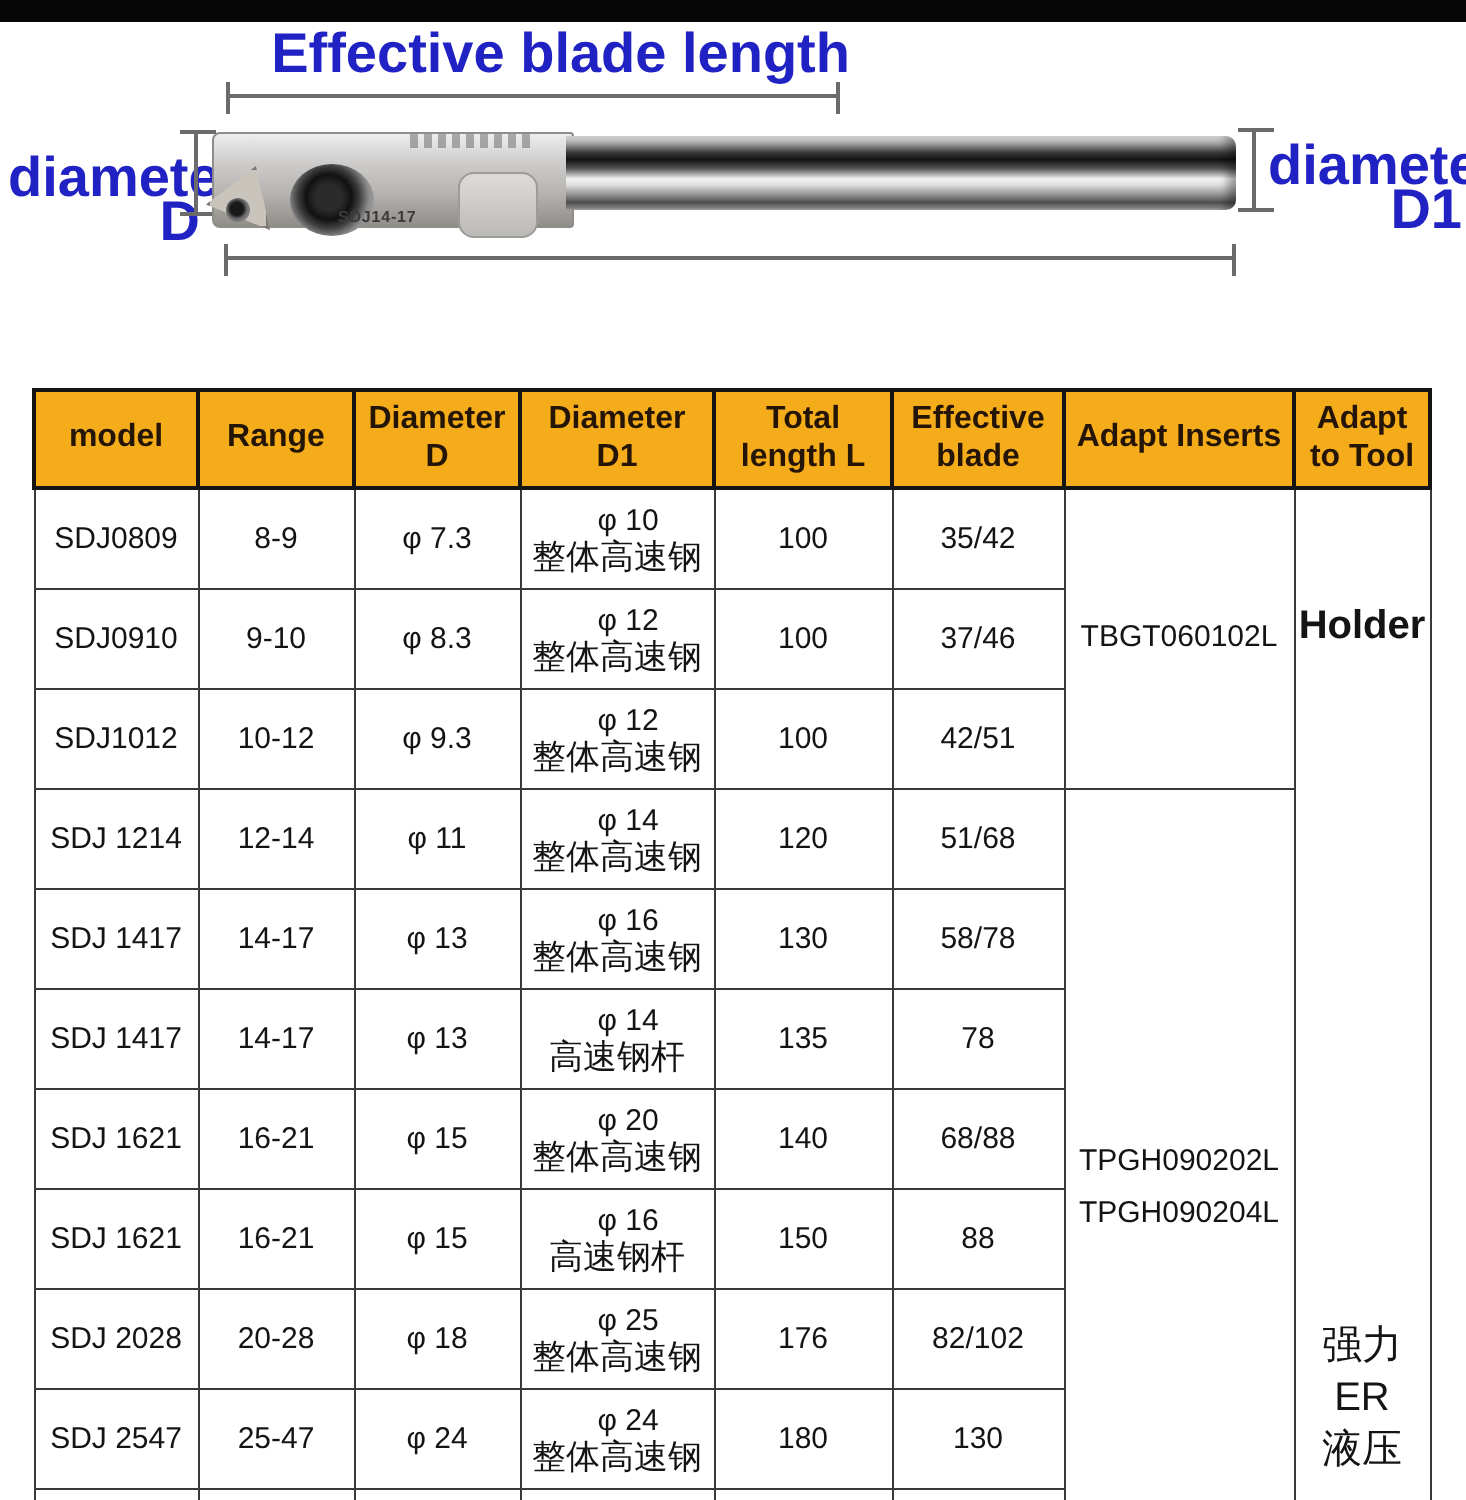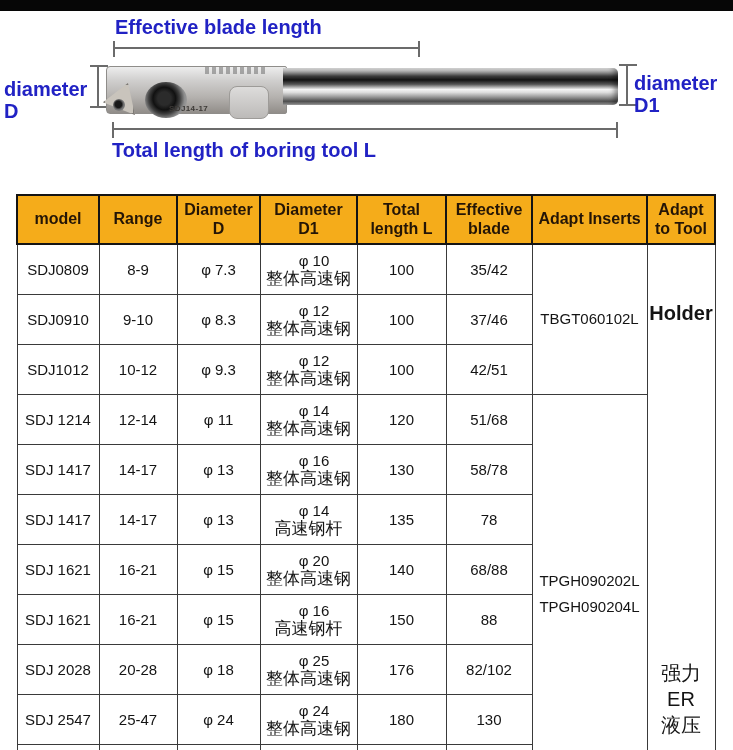--- a/index.html
+++ b/index.html
@@ -4,21 +4,21 @@
 <style>
   html,body{margin:0;padding:0;}
   body{
     width:733px;height:750px;overflow:hidden;background:#ffffff;
     font-family:"Liberation Sans","DejaVu Sans",sans-serif;
     position:relative;
   }
   .top-bar{position:absolute;left:0;top:0;width:733px;height:11px;background:#060606;}
   
   .diagram{position:absolute;left:0;top:11px;width:733px;height:183px;}
-  .lbl{position:absolute;color:#2122c4;font-weight:bold;font-size:20px;line-height:22px;text-align:left;}
+  .lbl{position:absolute;color:#2122c4;font-weight:bold;font-size:28px;line-height:22px;text-align:right;}
   .lbl-eff{left:115px;top:5px;width:310px;}
   .lbl-total{left:112px;top:128px;width:506px;}
   .lbl-d{left:4px;top:67px;width:96px;}
   .lbl-d1{left:634px;top:61px;width:97px;}
   .dim-h{position:absolute;height:0;border-top:2px solid #6b6b6b;}
   .dim-h::before,.dim-h::after{content:"";position:absolute;top:-8px;width:2px;height:16px;background:#6b6b6b;}
   .dim-h::before{left:0;}
   .dim-h::after{right:0;}
   .dim-h-eff{left:113px;top:36px;width:307px;}
   .dim-h-total{left:112px;top:117px;width:506px;}
@@ -84,21 +84,20 @@
     <div class="clamp-screw"></div>
     <div class="clamp-block"></div>
     <div class="marking">SDJ14-17</div>
   </div>
   <div class="shaft"></div>
 
   <div class="dim-v dim-v-d1"></div>
   <div class="lbl lbl-d1"><span>diameter</span><br><span>D1</span></div>
 
   <div class="dim-h dim-h-total"></div>
-  <div class="lbl lbl-total">Total length of boring tool L</div>
 </div>
 
 <table class="spec">
   <colgroup>
     <col class="c-model">
       <col class="c-range">
       <col class="c-d">
       <col class="c-d1">
     <col class="c-len">
       <col class="c-eff">

